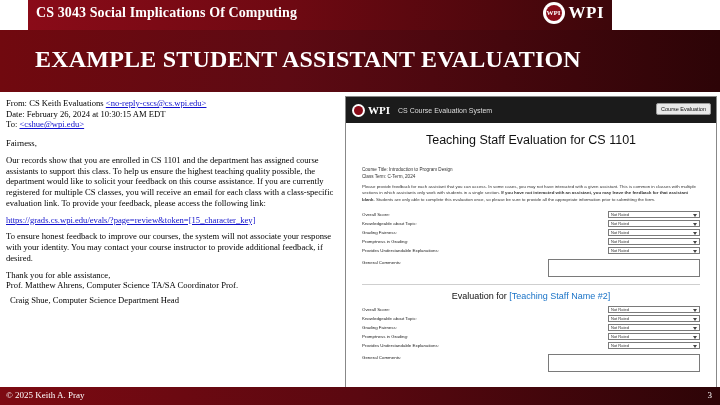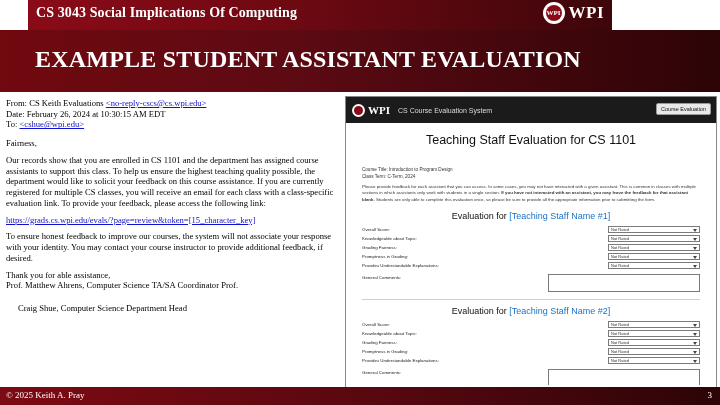--- a/index.html
+++ b/index.html
@@ -336,21 +336,21 @@
         <span class="link">&lt;cshue@wpi.edu&gt;</span>
       </div>
     </div>
 
     <p>Fairness,</p>
     <p class="para-tight">Our records show that you are enrolled in CS 1101 and the department has assigned course assistants to support this class. To help us ensure the highest teaching quality possible, the department would like to solicit your feedback on this course assistance. If you are currently registered for multiple CS classes, you will receive an email for each class with a class-specific evaluation link. To provide your feedback, please access the following link:</p>
     <p class="link">https://grads.cs.wpi.edu/evals/?page=review&amp;token=[15_character_key]</p>
     <p class="para-tight">To ensure honest feedback to improve our courses, the system will not associate your response with your identity. You may contact your course instructor to provide additional feedback, if desired.</p>
     <p style="margin-bottom:0">Thank you for able assistance,</p>
     <p style="margin:0">Prof. Matthew Ahrens, Computer Science TA/SA Coordinator Prof.</p>
-    <p style="margin:12px">Craig Shue, Computer Science Department Head</p>
+    <p style="margin:4px">Craig Shue, Computer Science Department Head</p>
   </div>
 
   <div class="shot-rail"></div>
   <div class="shot">
 
     <div class="shot-topbar">
       <span class="wpi-mini">
         <span class="mini-seal"></span>
         <span class="mini-word">WPI</span>
       </span>
@@ -366,24 +366,20 @@
         <div>Class Term: C-Term, 2024</div>
       </div>
 
       <div class="shot-note">
         <span>Please provide feedback for each assistant that you can access. In some cases, you may not have interacted with a given assistant. This is common in classes with multiple sections in which assistants only work with students in a single section.</span>
         <span class="bold">If you have not interacted with an assistant, you may leave the feedback for that assistant blank.</span>
         <span>Students are only able to complete this evaluation once, so please be sure to provide all the appropriate information prior to submitting the form.</span>
       </div>
 
       <div class="eval-block">
-        <div class="shot-h2">
-          <span>Evaluation for</span>
-          <span class="placeholder">[Teaching Staff Name #1]</span>
-        </div>
 
         <div class="eval-row">
           <span class="eval-label">Overall Score:</span>
           <span class="eval-select">
             <span>Not Rated</span>
             <span class="caret"></span>
           </span>
         </div>
         <div class="eval-row">
           <span class="eval-label">Knowledgeable about Topic:</span>

